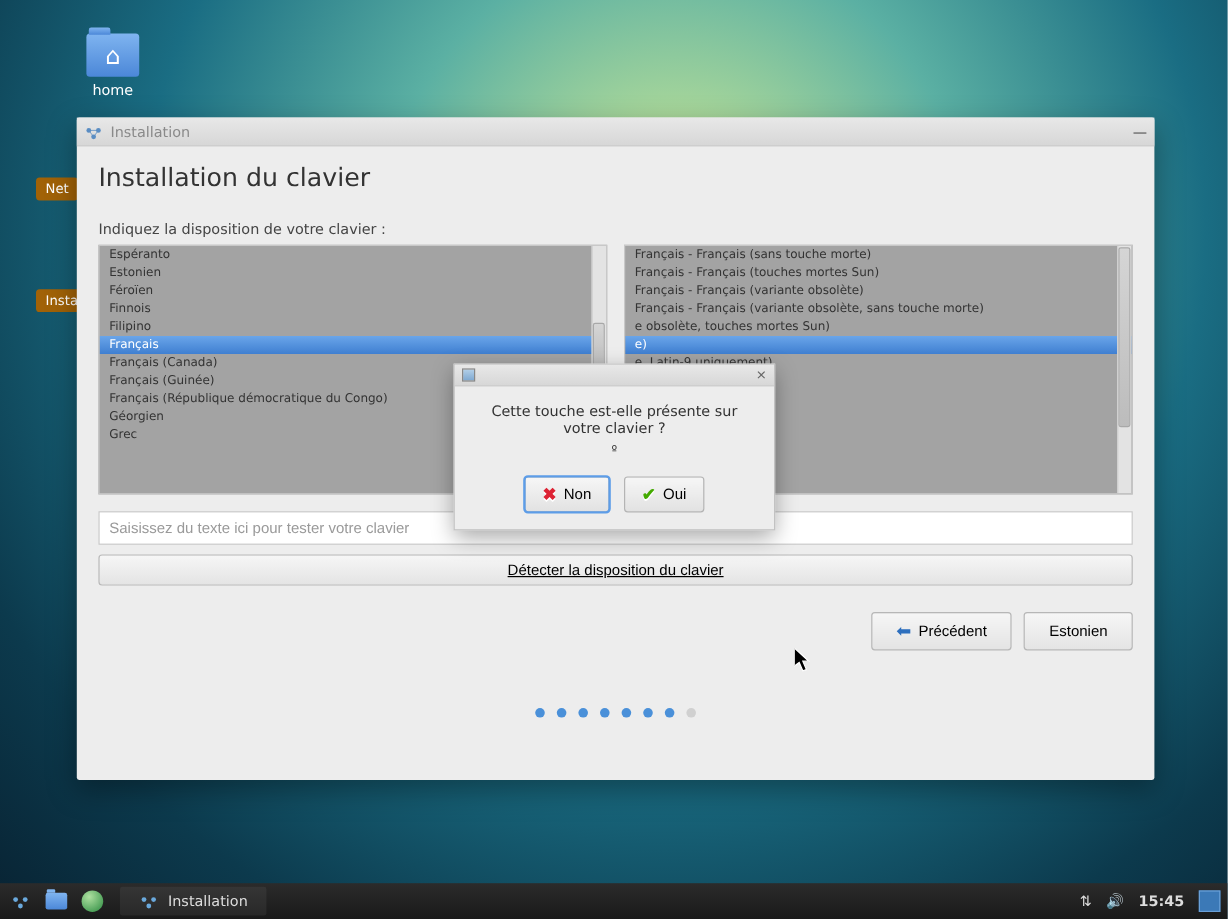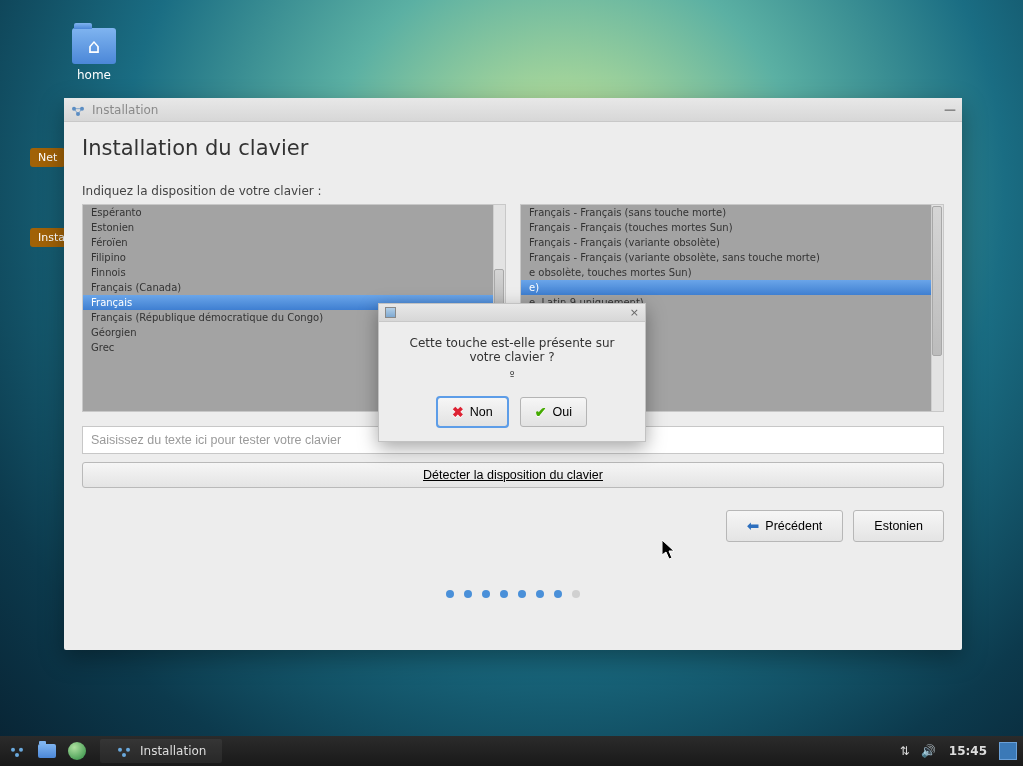--- a/index.html
+++ b/index.html
@@ -107,21 +107,21 @@
 <body>
 
 <div class="desktop-icon" style="left:68px; top:28px;">
   <div class="folder">
       <div class="house">⌂</div>
     </div>
   <div>home</div>
 </div>
 
 <div class="task-tag" style="top:148px;">Net</div>
-<div class="task-tag" style="top:228px;">Insta</div>
+<div class="task-tag" style="top:241px;">Insta</div>
 
 <div class="window">
   <div class="titlebar">
     <svg class="glyph trinity" viewBox="0 0 24 24">
         <circle cx="6" cy="10" r="3" fill="#5a8dc3"></circle>
         <circle cx="18" cy="10" r="3" fill="#5a8dc3"></circle>
         <circle cx="12" cy="18" r="3" fill="#5a8dc3"></circle>
         <path d="M6 10 L18 10 L12 18 Z" fill="none" stroke="#5a8dc3" stroke-width="1"></path>
       </svg>
     <span>Installation</span>
@@ -130,24 +130,25 @@
 
   <div class="content">
     <h1>Installation du clavier</h1>
     <div class="hint">Indiquez la disposition de votre clavier :</div>
 
     <div class="lists">
       <div class="listbox" id="left-list">
         <div class="lb-item">Espéranto</div>
           <div class="lb-item">Estonien</div>
           <div class="lb-item">Féroïen</div>
+          <div class="lb-item">Finnois</div>
           <div class="lb-item">Filipino</div>
-          <div class="lb-item">Finnois</div>
+          <div class="lb-item selected">Français</div>
           <div class="lb-item">Français (Canada)</div>
-          <div class="lb-item selected">Français</div>
+          <div class="lb-item">Français (Guinée)</div>
           <div class="lb-item">Français (République démocratique du Congo)</div>
           <div class="lb-item">Géorgien</div>
           <div class="lb-item">Grec</div>
           <div class="scroll-track">
           <div class="scroll-thumb" style="top:64px; height:38px;"></div>
         </div>
       </div>
       <div class="listbox" id="right-list">
         <div class="lb-item">Français - Français (sans touche morte)</div>
           <div class="lb-item">Français - Français (touches mortes Sun)</div>

